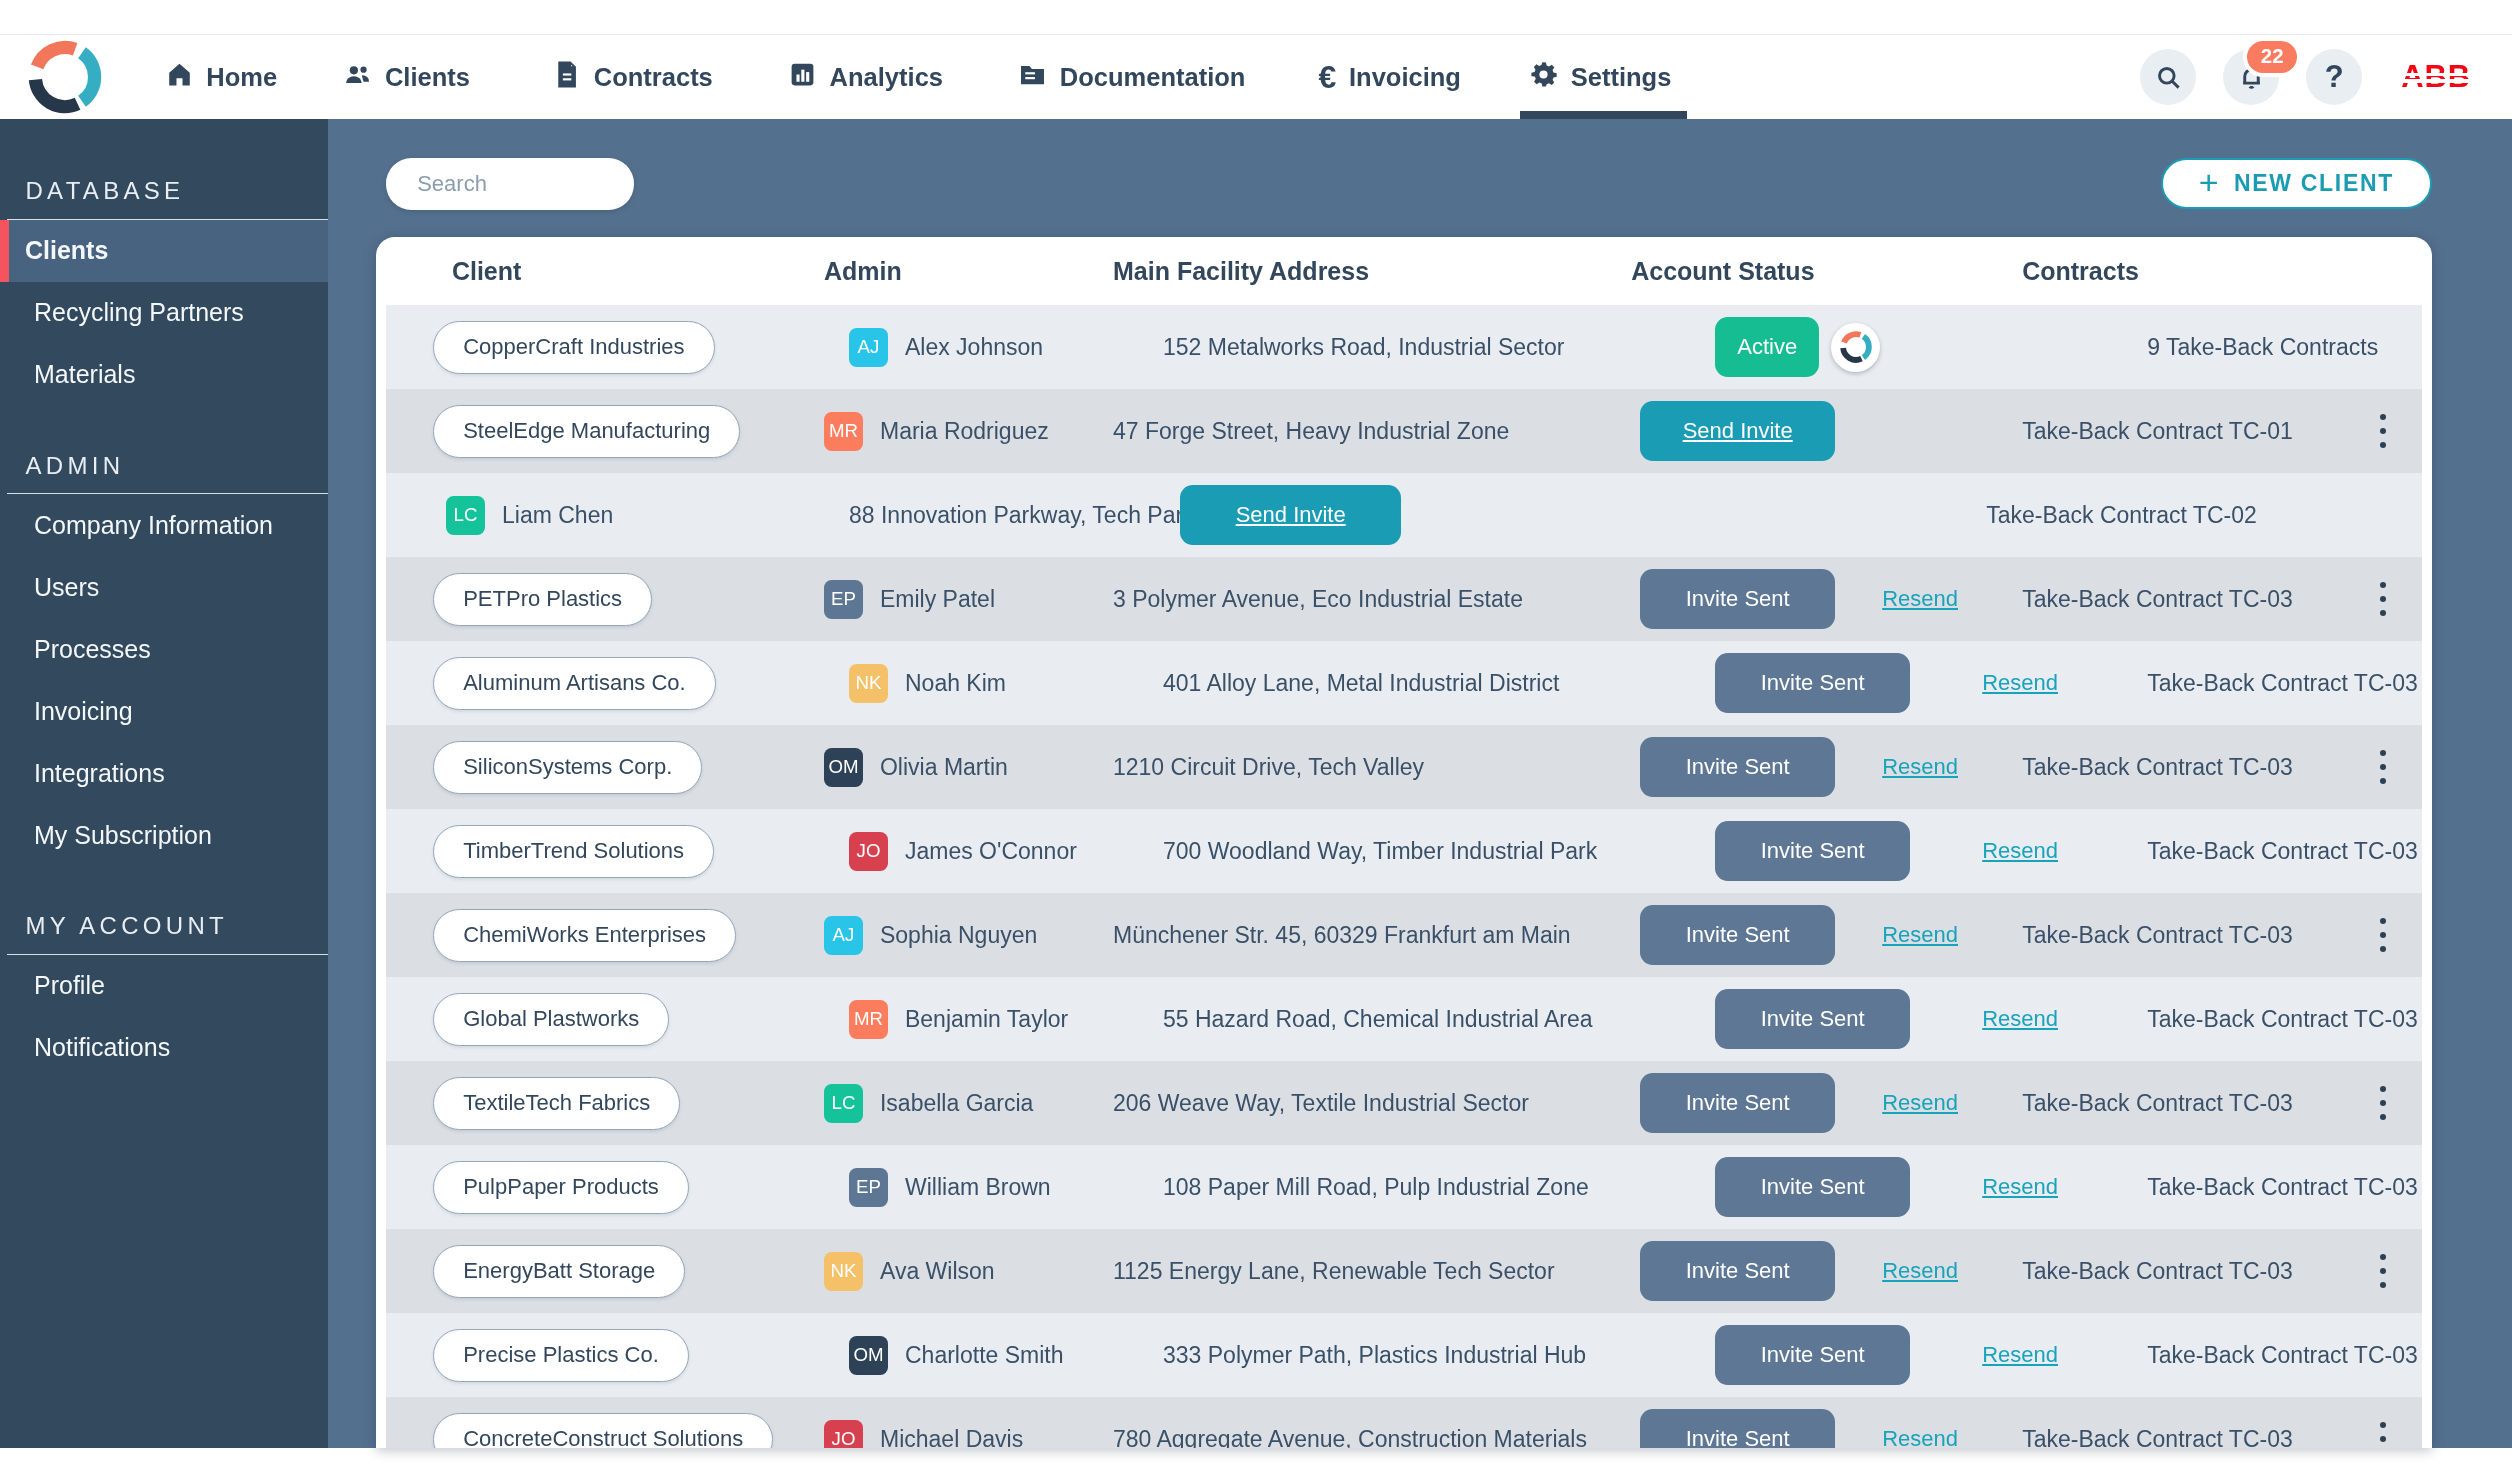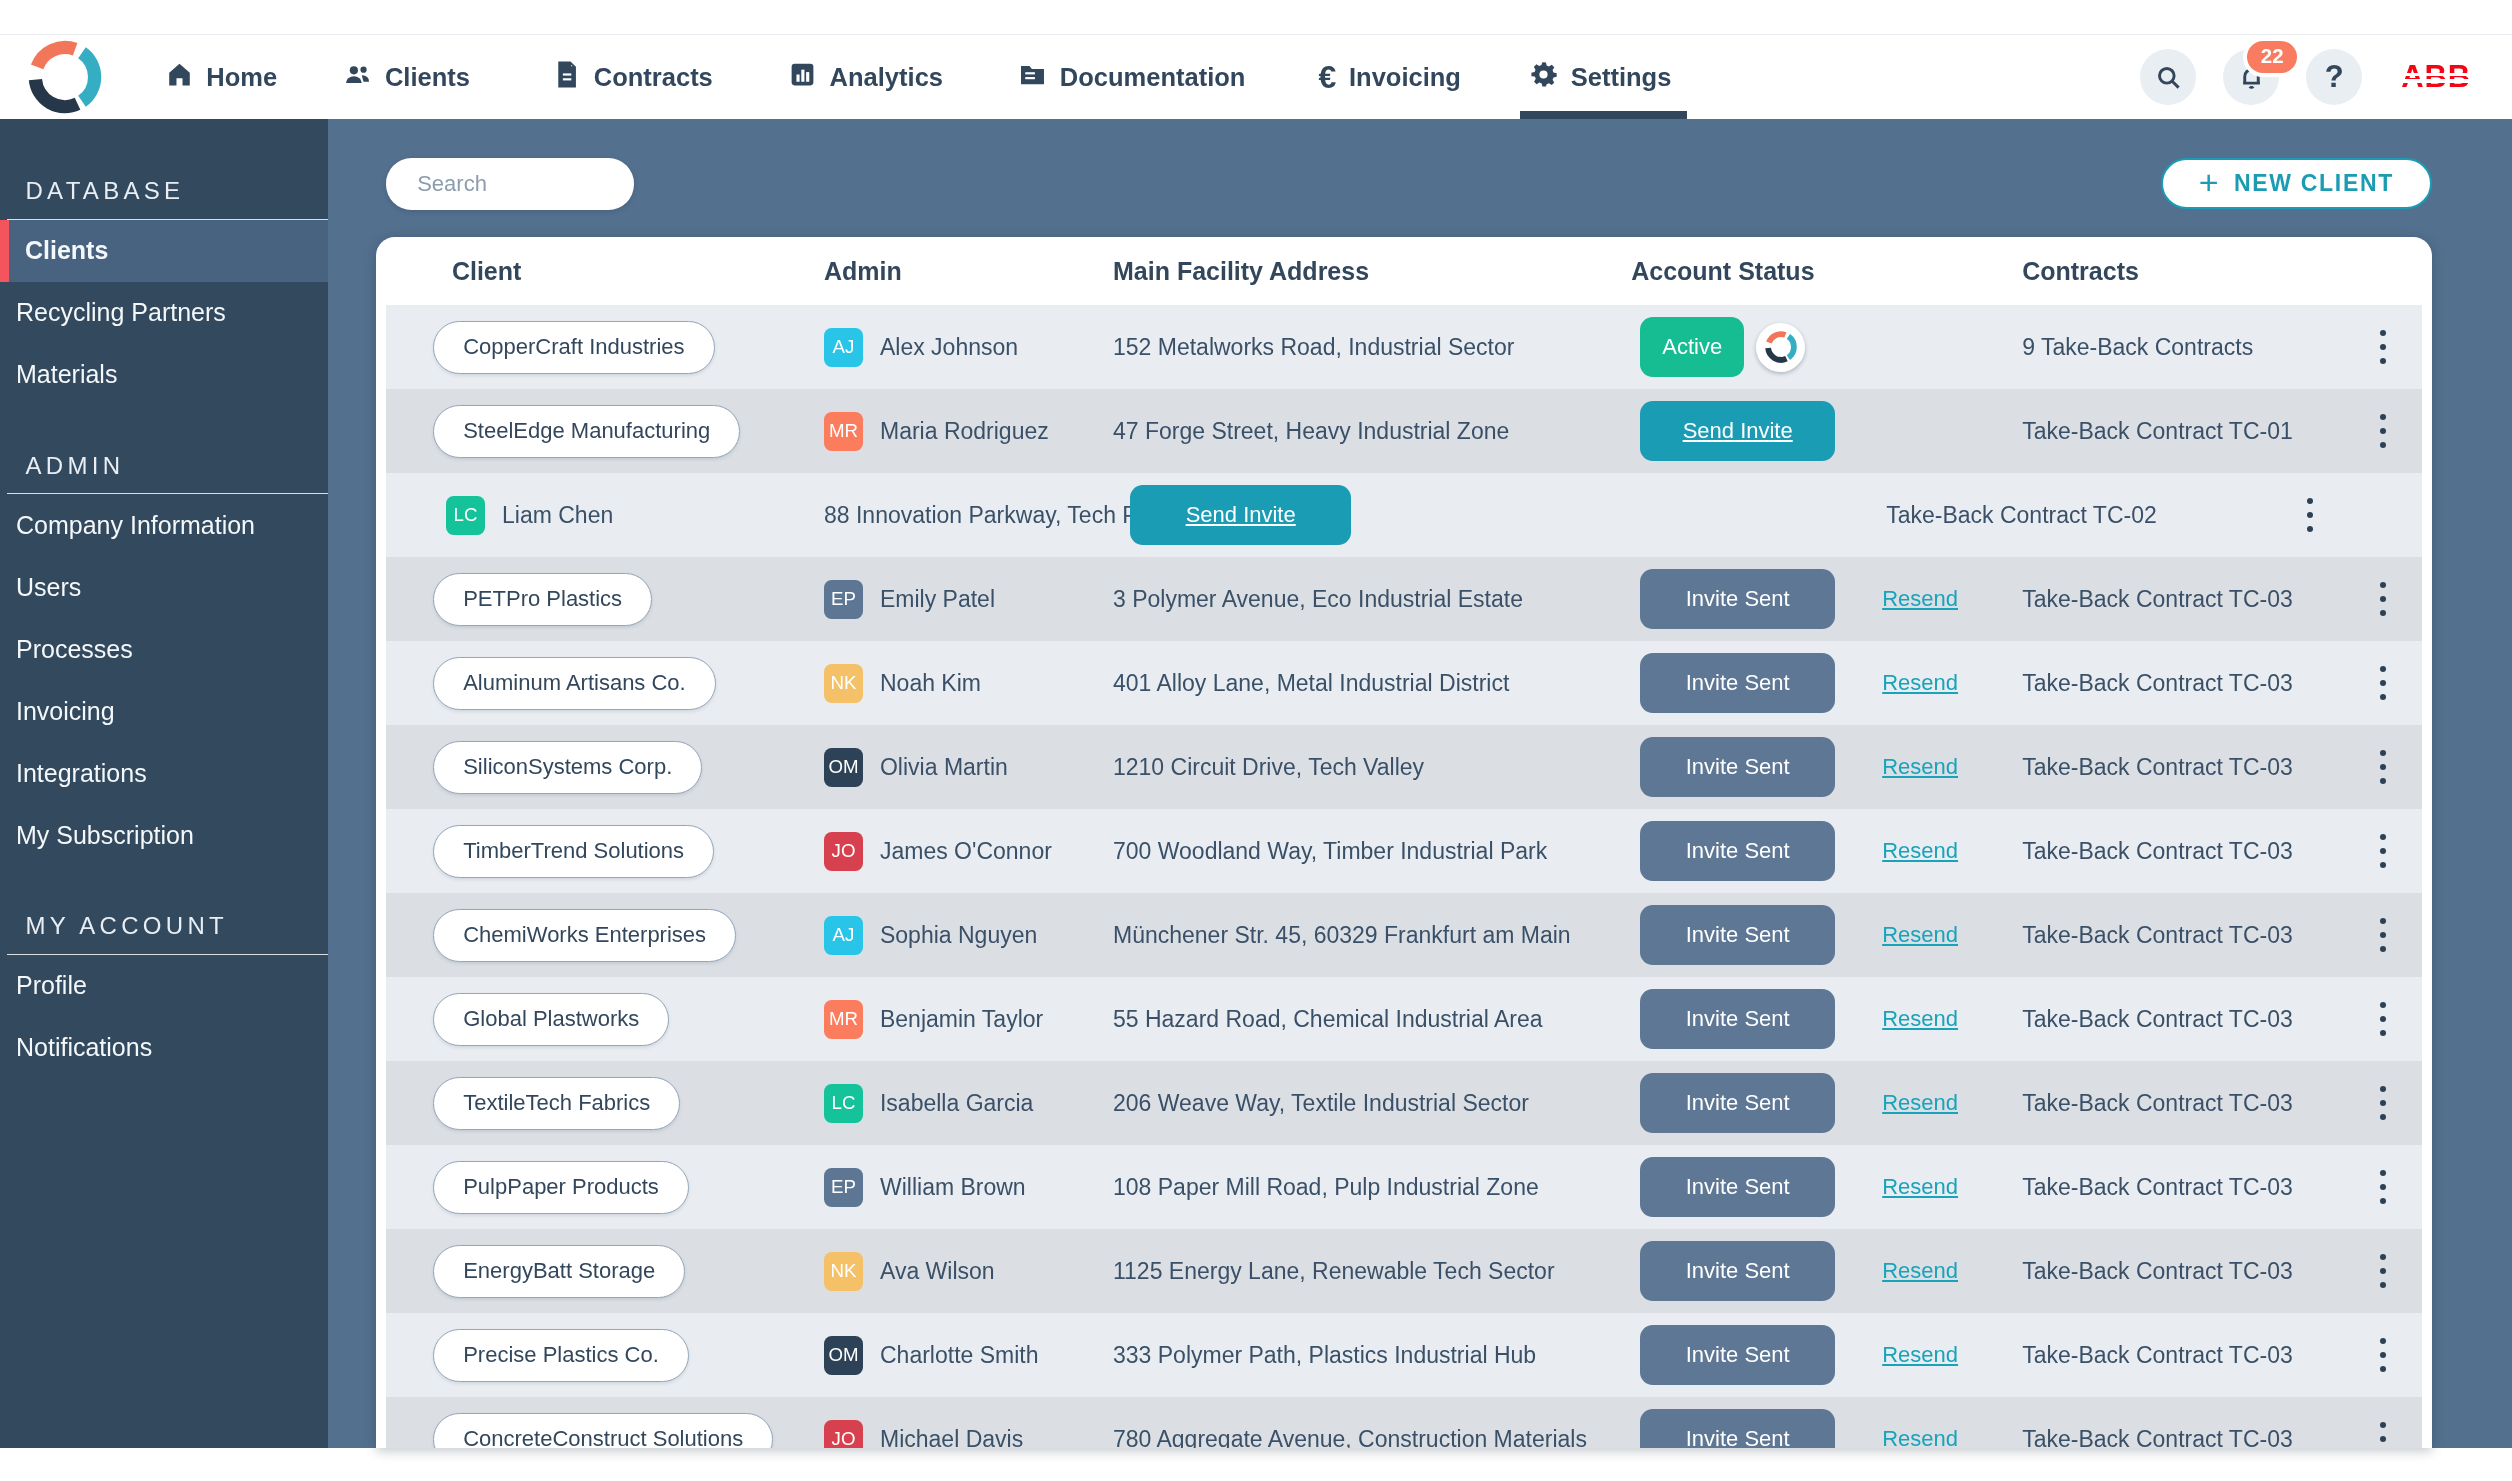--- a/index.html
+++ b/index.html
@@ -30,21 +30,21 @@
     letter-spacing:0.9px; font-family:"Liberation Sans",sans-serif; }
   .abb i { position:absolute; left:0; right:0; height:3.4px; background:#fff; font-style:normal; }
   .abb i.l1 { top:38%; } .abb i.l2 { top:56%; }
 
   
   .content { flex:1; display:flex; min-height:0; }
   .sidebar { width:328px; background:#33495e; flex:0 0 auto; color:#f2f6fa; }
   .side-header { margin:46px 0 0 6.8px; padding:0 0 13.6px 18.7px; font-size:24px; letter-spacing:4.3px;
     color:#e8eef4; border-bottom:1.7px solid rgba(255,255,255,.82); }
   .side-section:first-child .side-header { margin-top:58px; }
-  .side-item { height:62px; display:flex; align-items:center; padding-left:16px; font-size:25px;
+  .side-item { height:62px; display:flex; align-items:center; padding-left:34px; font-size:25px;
     color:#f4f8fb; cursor:pointer; }
   .side-item.selected { background:#48637f; border-left:9.4px solid #f4545e; padding-left:16px;
     font-weight:700; }
 
   .main { flex:1; background:#53708e; display:flex; flex-direction:column; min-width:0;
     padding:39px 80px 0 48px; }
   .toolbar { height:51px; display:flex; align-items:center; justify-content:space-between;
     margin:0 0 28px 10.2px; }
   .search-pill { width:248px; height:52px; background:#fff; border-radius:25.5px; border:none;
     display:flex; align-items:center; padding:0 20.4px 0 31px; box-shadow:0 1.7px 5.1px rgba(20,40,60,.18); }
@@ -61,21 +61,21 @@
   .card { flex:1; background:#fff; border-radius:18.7px 18.7px 0 0; overflow:hidden;
     box-shadow:0 2.6px 12px rgba(15,35,55,.25); display:flex; flex-direction:column; }
   .grid { display:grid; grid-template-columns:378px 289px 510px 225px 136px 378px 1fr;
     align-items:center; }
   .thead { height:68px; padding-left:47px; margin:0 10.2px; flex:0 0 auto; }
   .thead div { font-size:25px; font-weight:700; color:#33475c; }
   .th-client { padding-left:18.7px; } .th-admin { padding-left:12.8px; } .th-address { padding-left:12.8px; }
   .th-status { padding-left:21px; } .th-contracts { padding-left:51px; }
   .tbody { margin:0 10.2px; flex:1; overflow:hidden; }
   .row { grid-auto-rows:84px; height:84px; padding-left:47px; }
-  .row.odd { background:#e9edf1; } .row.even { background:#dbdfe4; }
+  .row.odd { background:#e9edf1;gap:25px; } .row.even { background:#dbdfe4; }
   .cell-client { display:flex; }
   .client-pill { display:inline-flex; align-items:center; height:53px; padding:0 29px;
     background:#fff; border:1.7px solid #93a7bb; border-radius:27px; font-size:22px; color:#33475c;
     white-space:nowrap; cursor:pointer; box-shadow:0 1.7px 3.4px rgba(40,60,80,.12); }
   .cell-admin { display:flex; align-items:center; gap:17px; padding-left:12.8px; }
   .avatar { width:39px; height:39px; border-radius:7.7px; display:flex; align-items:center;
     justify-content:center; color:#fff; font-size:18.7px; flex:0 0 auto; }
   .admin-name, .address, .contracts { font-size:23px; color:#3a5068; white-space:nowrap; }
   .cell-address { padding-left:12.8px; }
   .cell-status { display:flex; align-items:center; gap:12px; padding-left:30px; }

